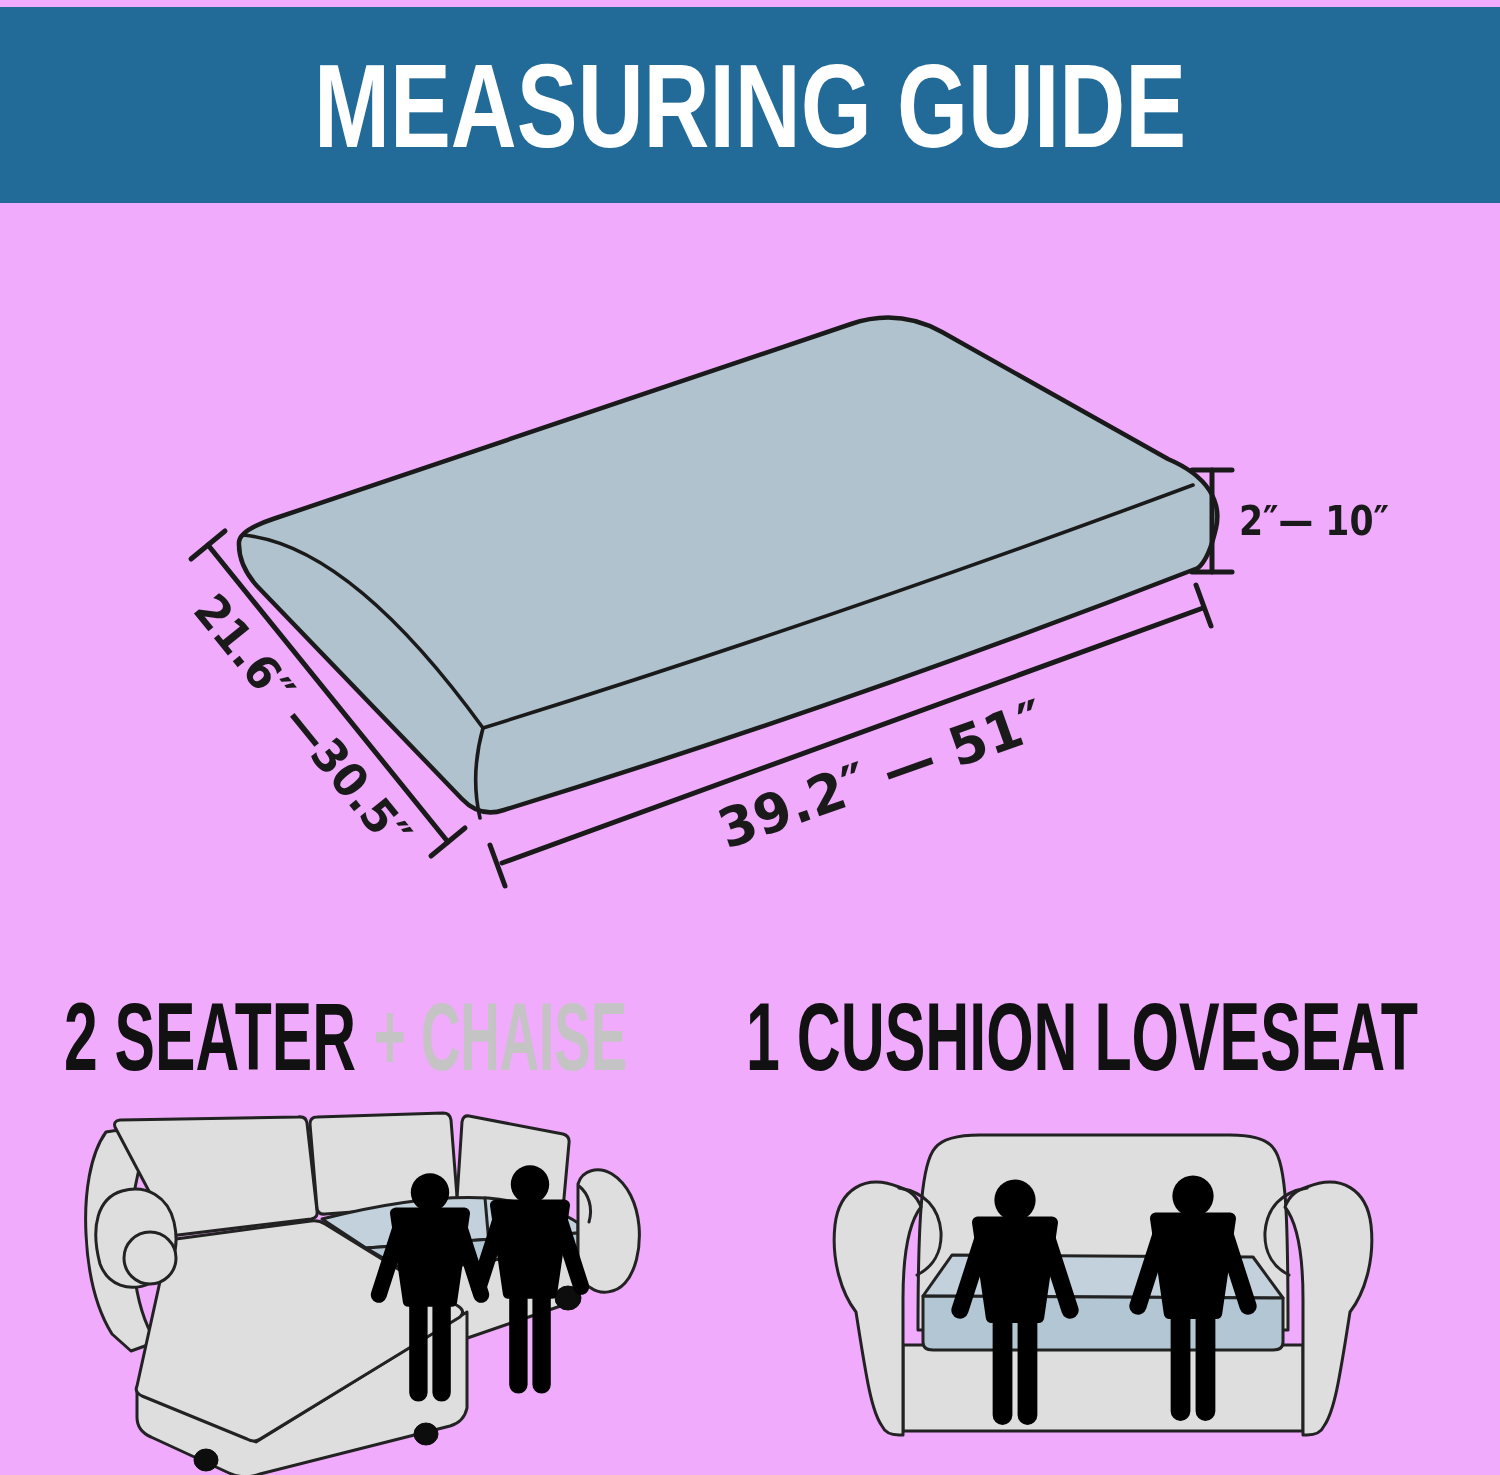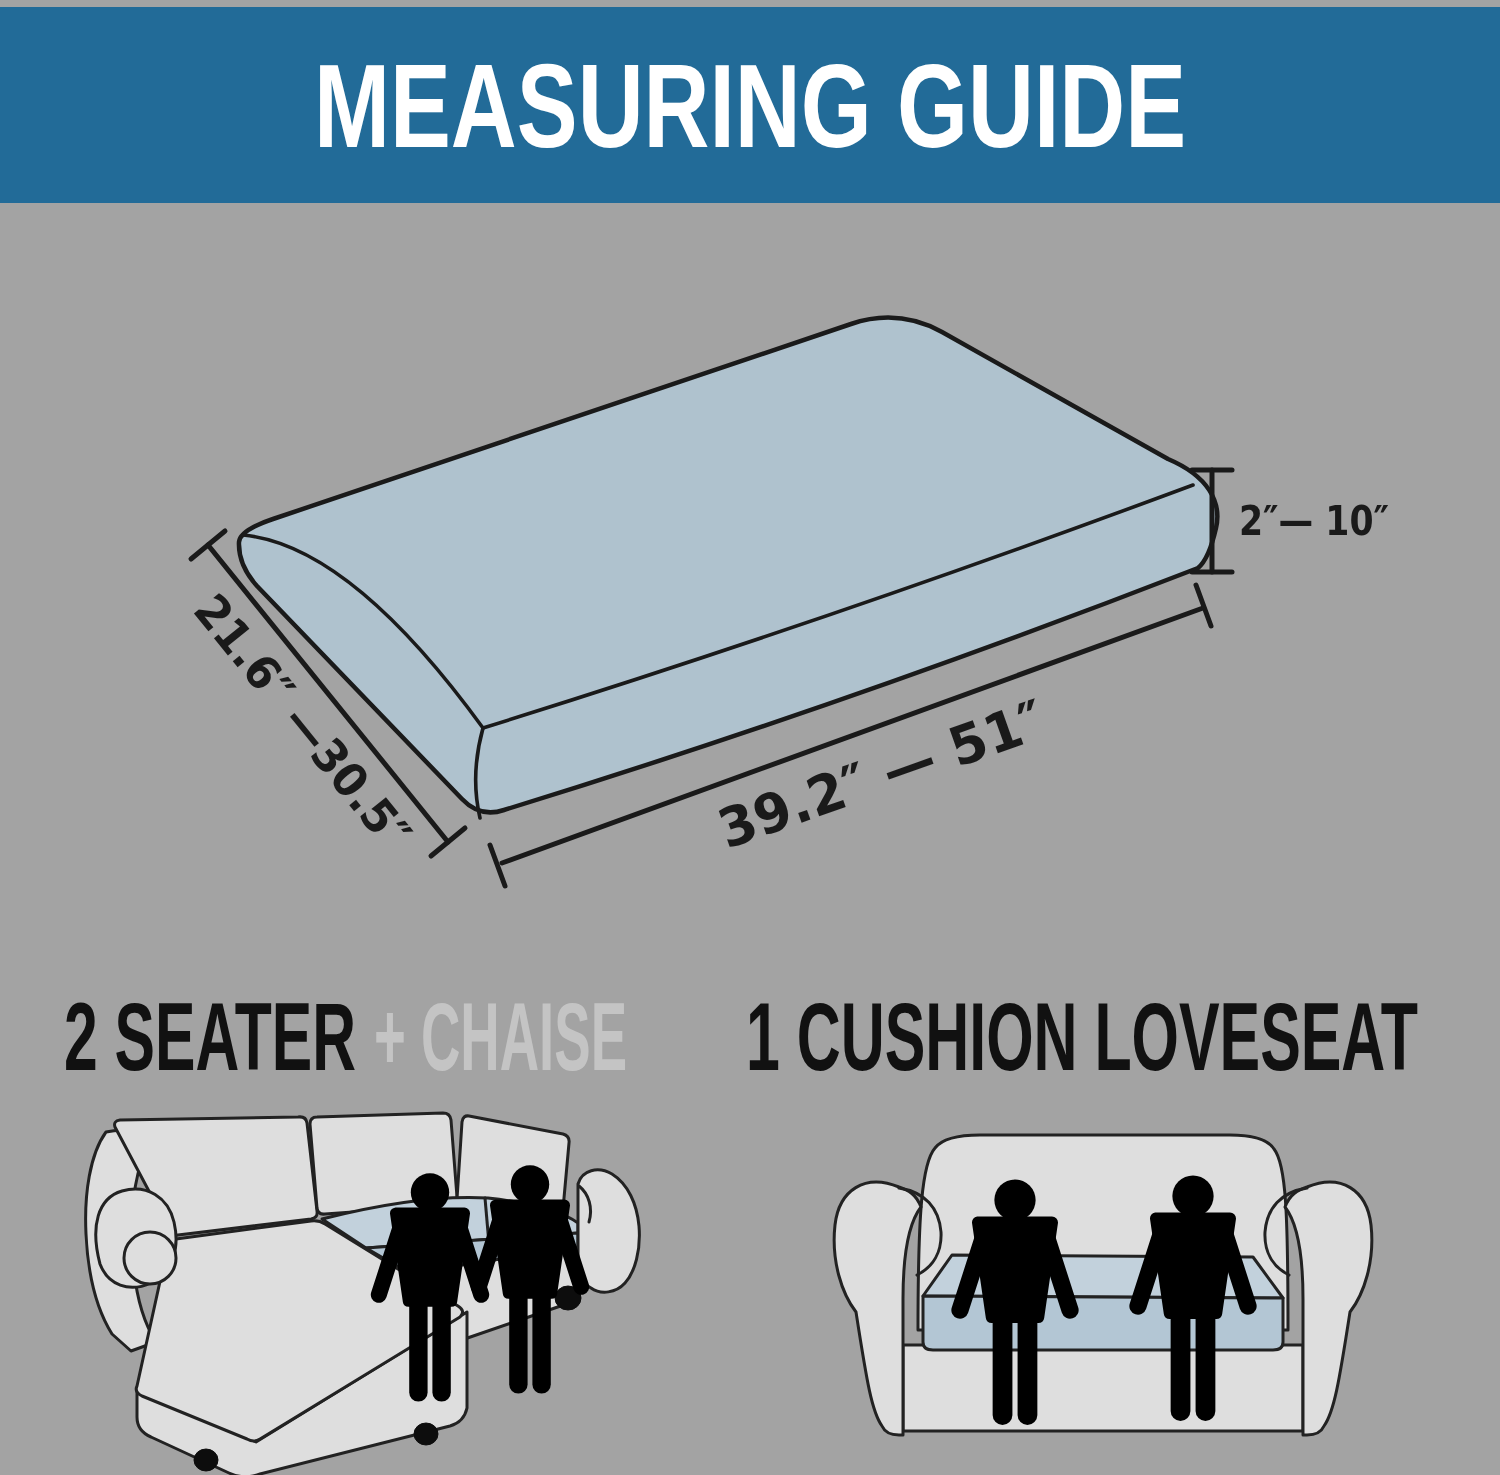--- a/index.html
+++ b/index.html
@@ -1,17 +1,17 @@
 <!DOCTYPE html>
 <html><head>
 <meta charset="utf-8">
 <style>
   html,body{margin:0;padding:0;background:#ffffff;}
   .stage{
-    position:relative;width:1500px;height:1475px;background:#a3a3a3;
+    position:relative;width:1500px;height:1475px;background:#f0abfc;
     overflow:hidden;font-family:"Liberation Sans","DejaVu Sans",sans-serif;text-align:right;
   }
   .abs{position:absolute;}
   
   .hdr-text{font-family:"Liberation Sans","DejaVu Sans",sans-serif;font-weight:bold;}
   
   .cushion-main{fill:#AFC2CE;stroke:#1a1a1a;stroke-width:4.5;stroke-linejoin:round;stroke-linecap:round;}
   .cushion-edge{fill:none;stroke:#1a1a1a;stroke-width:3.6;stroke-linecap:round;}
   .dim{fill:none;stroke:#1a1a1a;stroke-width:5;stroke-linecap:round;}
   .dimtext{font-family:"DejaVu Sans",sans-serif;font-weight:bold;fill:#1a1a1a;}

